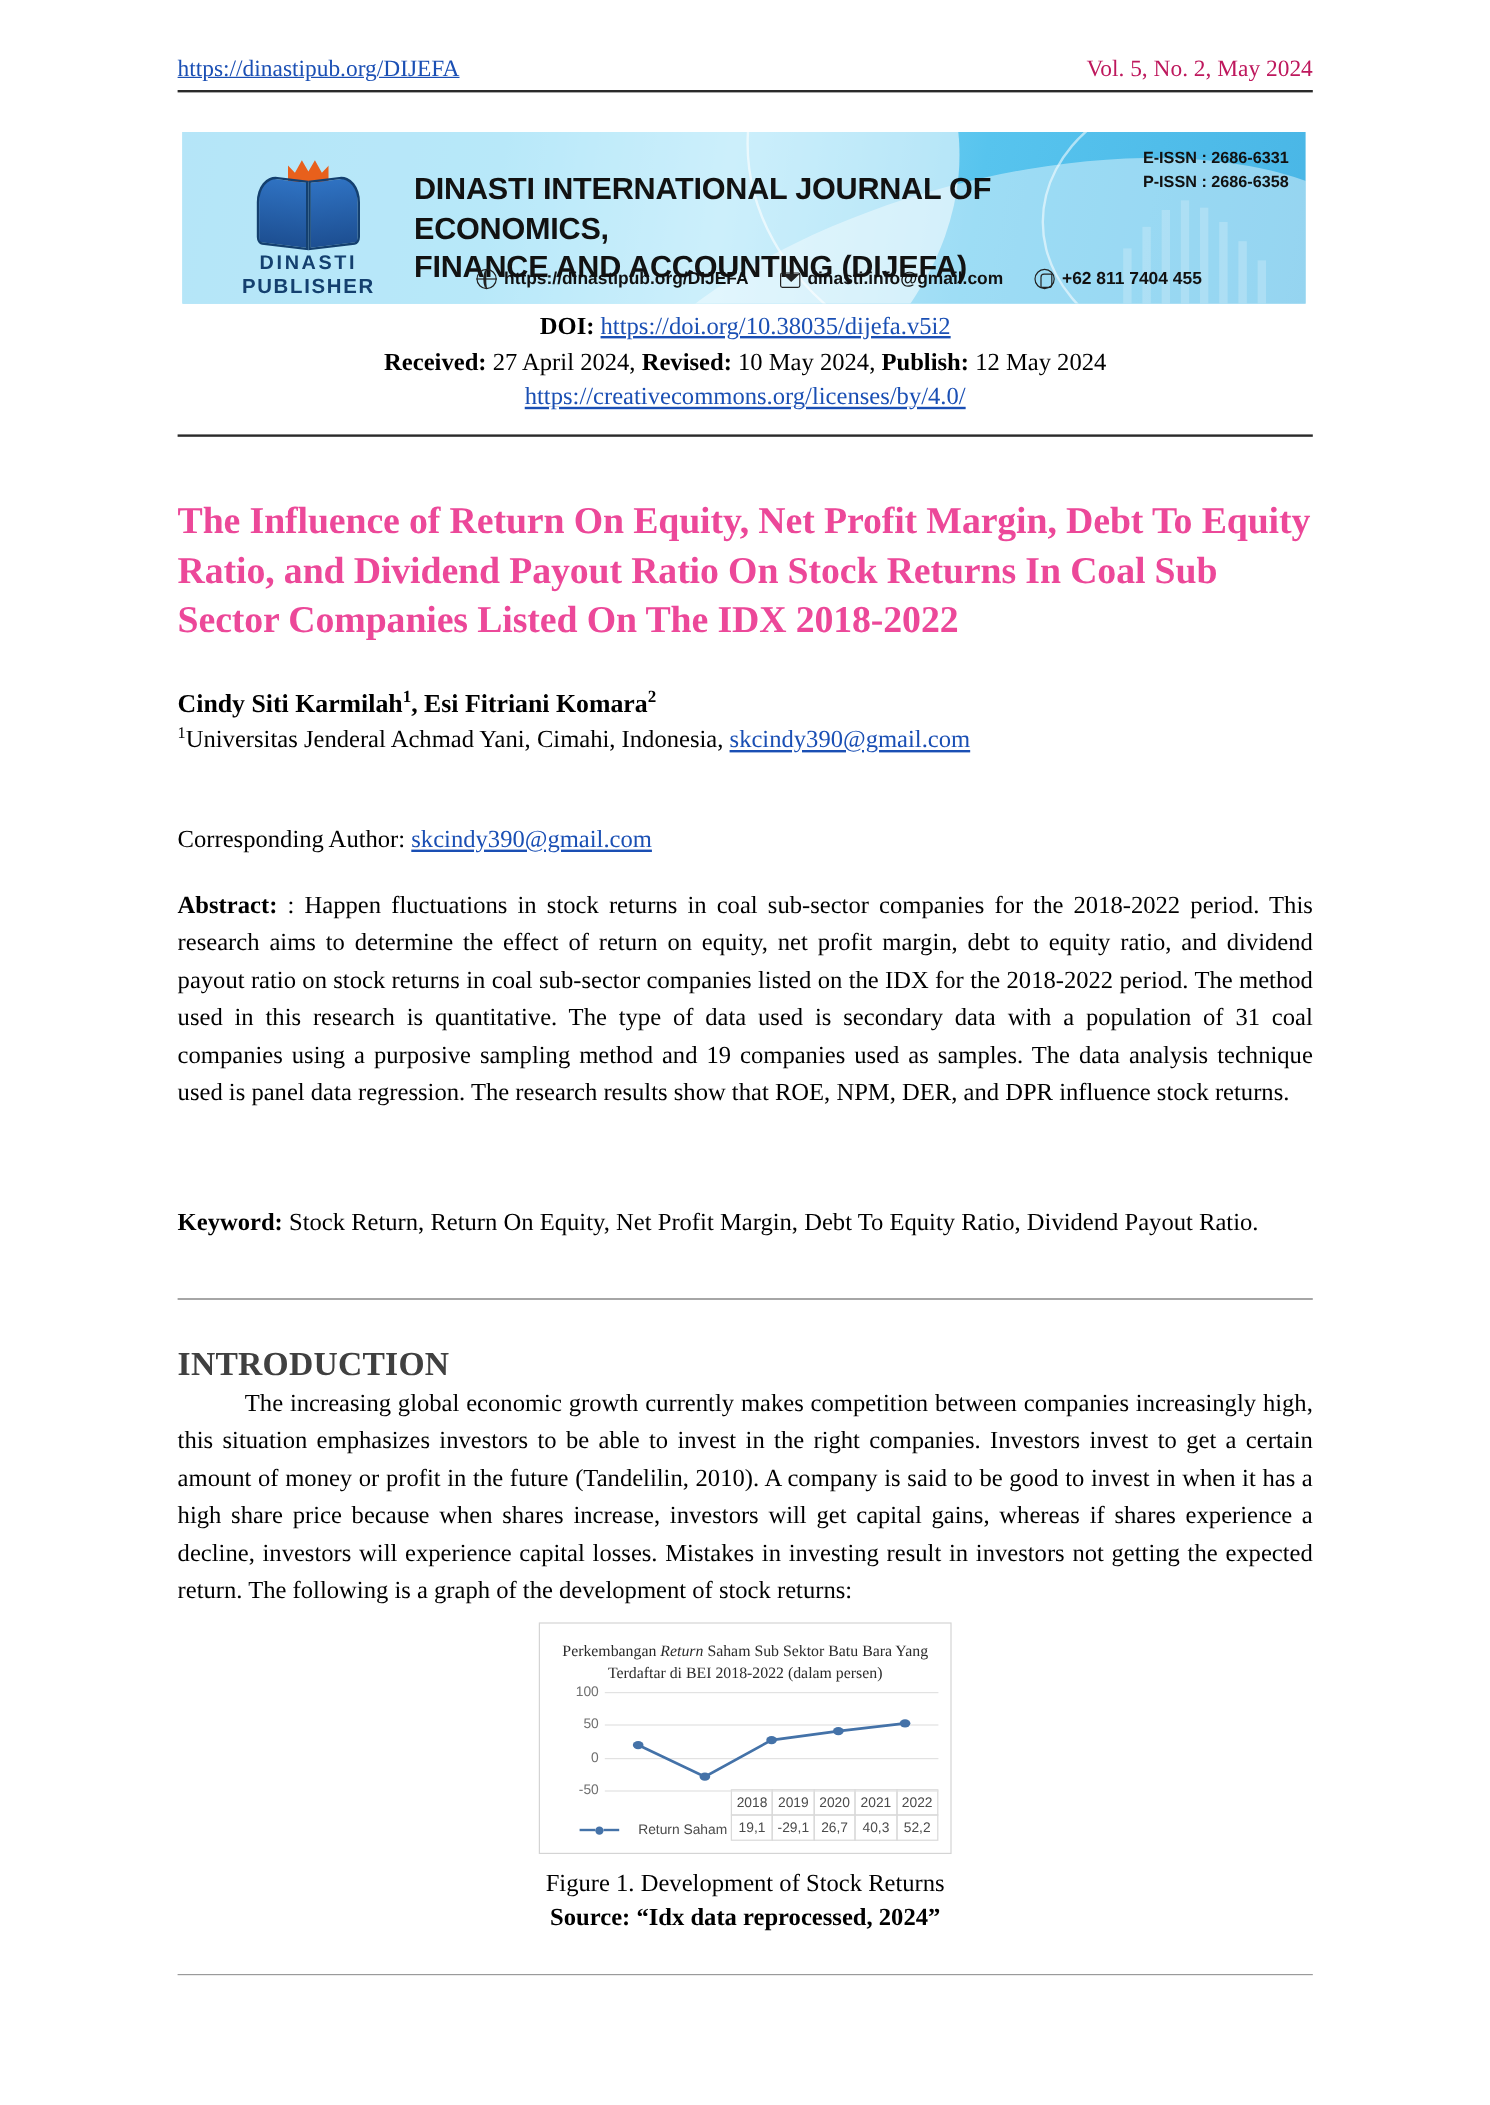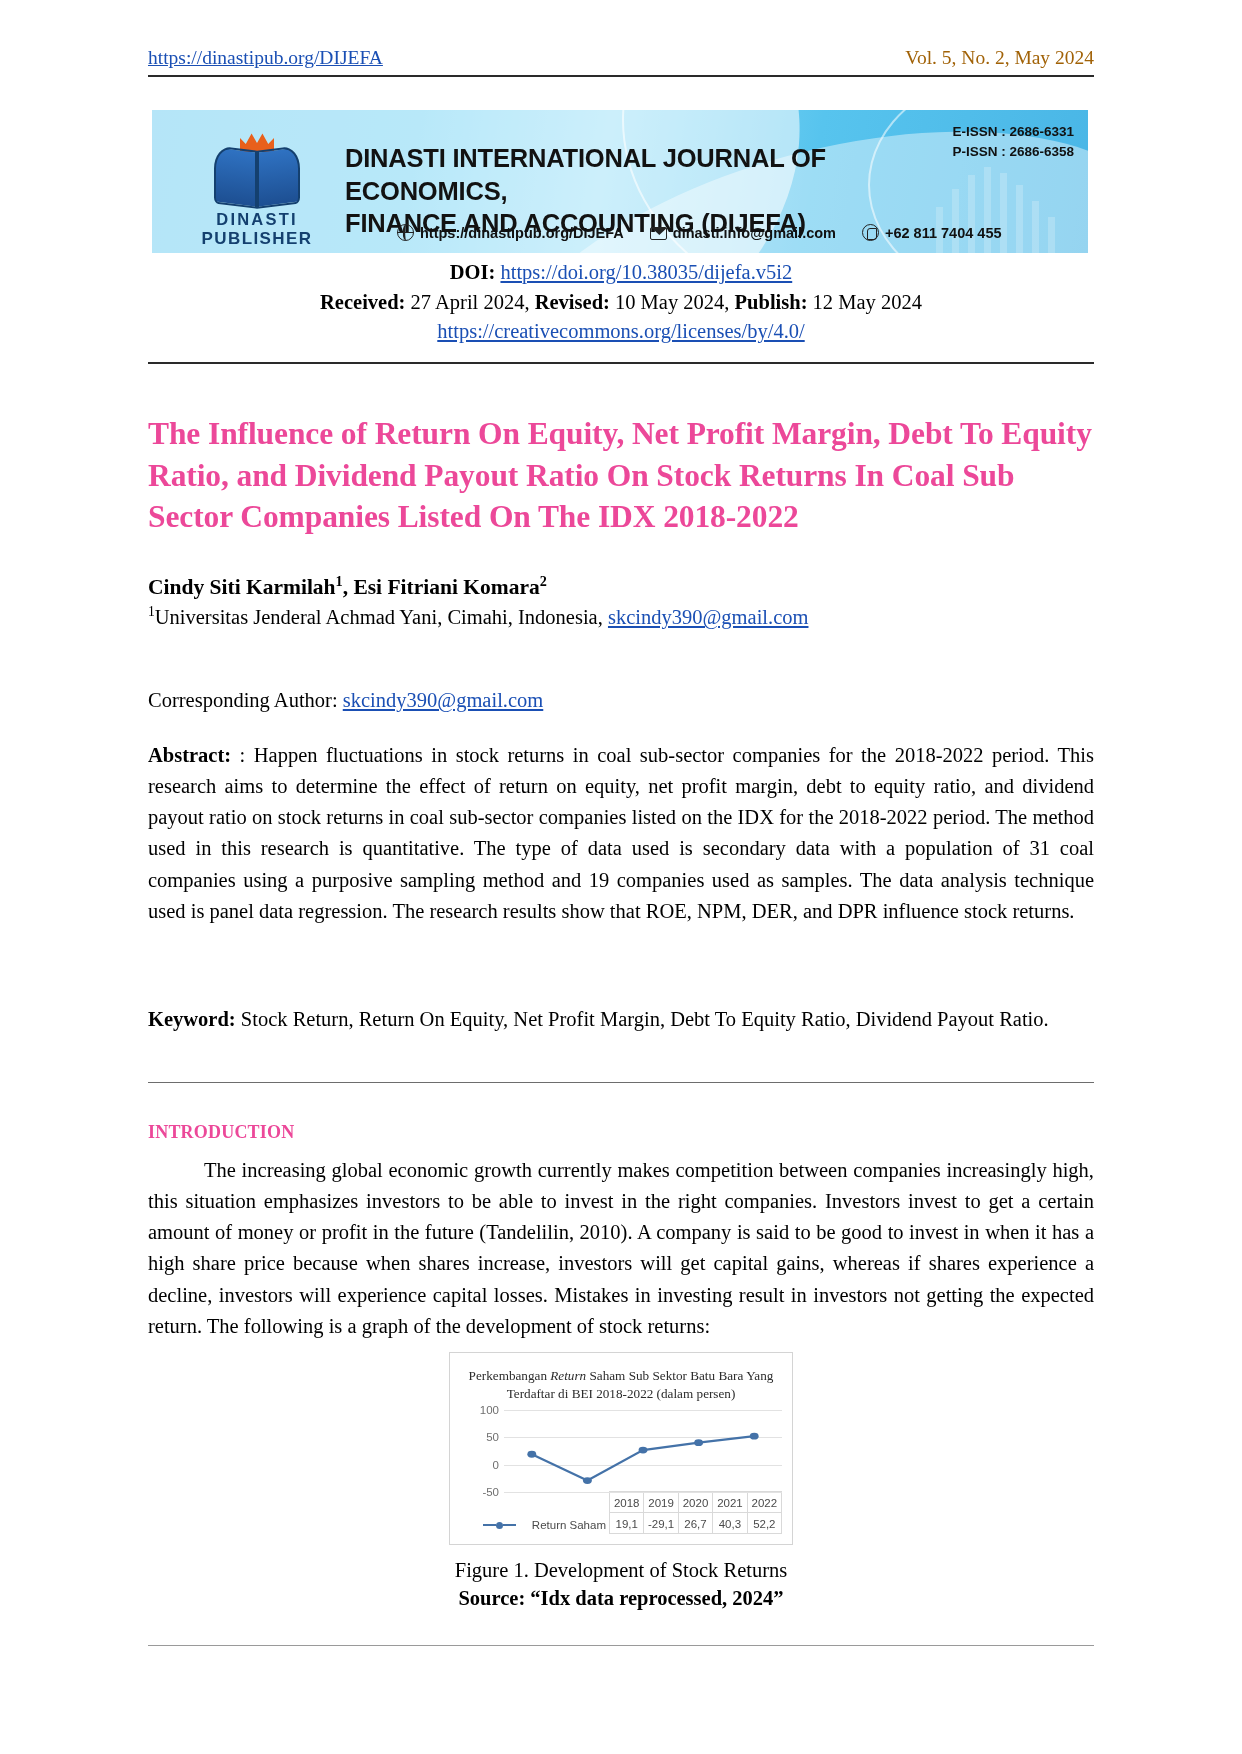--- a/index.html
+++ b/index.html
@@ -30,21 +30,21 @@
     display: flex;
     justify-content: space-between;
     align-items: baseline;
     font-size: 19.5px;
   }
   .runhead-link {
     color: #1a4fb4;
     text-decoration: underline;
     font-size: 19.5px;
   }
-  .runhead-vol { font-size: 19.5px; color: #a16207; }
+  .runhead-vol { font-size: 19.5px; color: #be185d; }
   .rule-top {
     position: absolute;
     top: 75px;
     left: 148px;
     width: 946px;
     height: 0;
     border-top: 2.2px solid #2a2a2a;
   }
 
   
@@ -296,22 +296,22 @@
     width: 946px;
     border-top: 1.6px solid #6d6d6d;
   }
 
   
   .sec-head {
     position: absolute;
     top: 1122px;
     left: 148px;
     font-weight: bold;
-    font-size: 18px;
-    color: #ec4899;
+    font-size: 28px;
+    color: #404040;
     letter-spacing: 0.2px;
   }
   .intro {
     position: absolute;
     top: 1155px;
     left: 148px;
     width: 946px;
     font-size: 20.5px;
     line-height: 1.52;
     text-align: justify;

